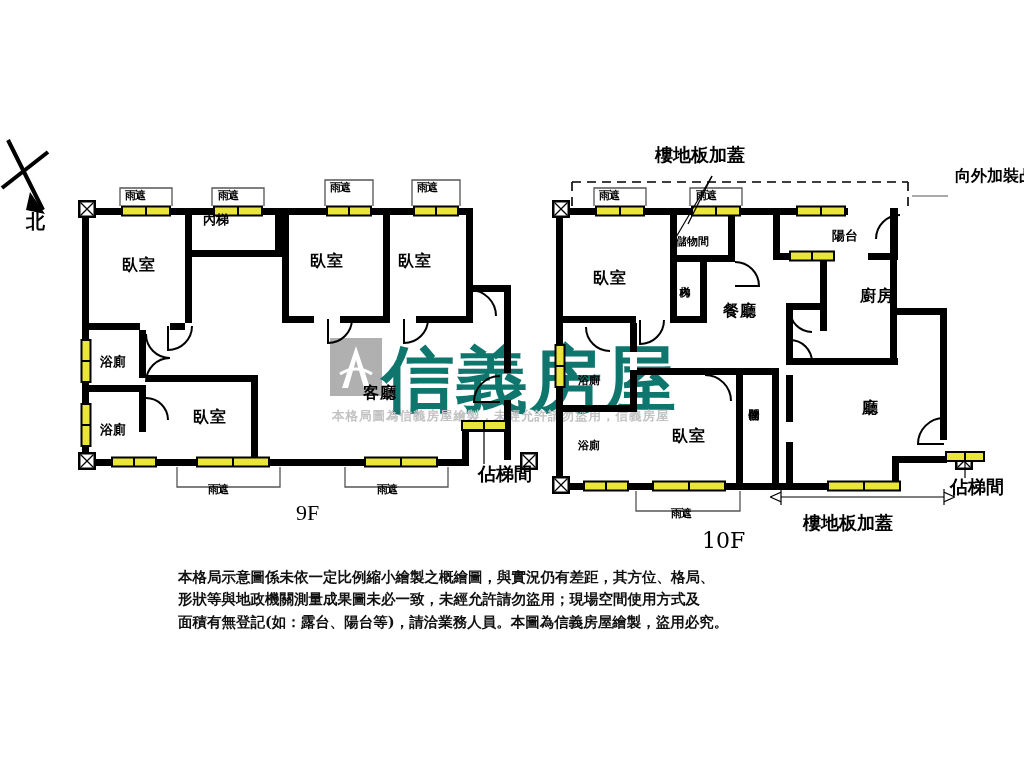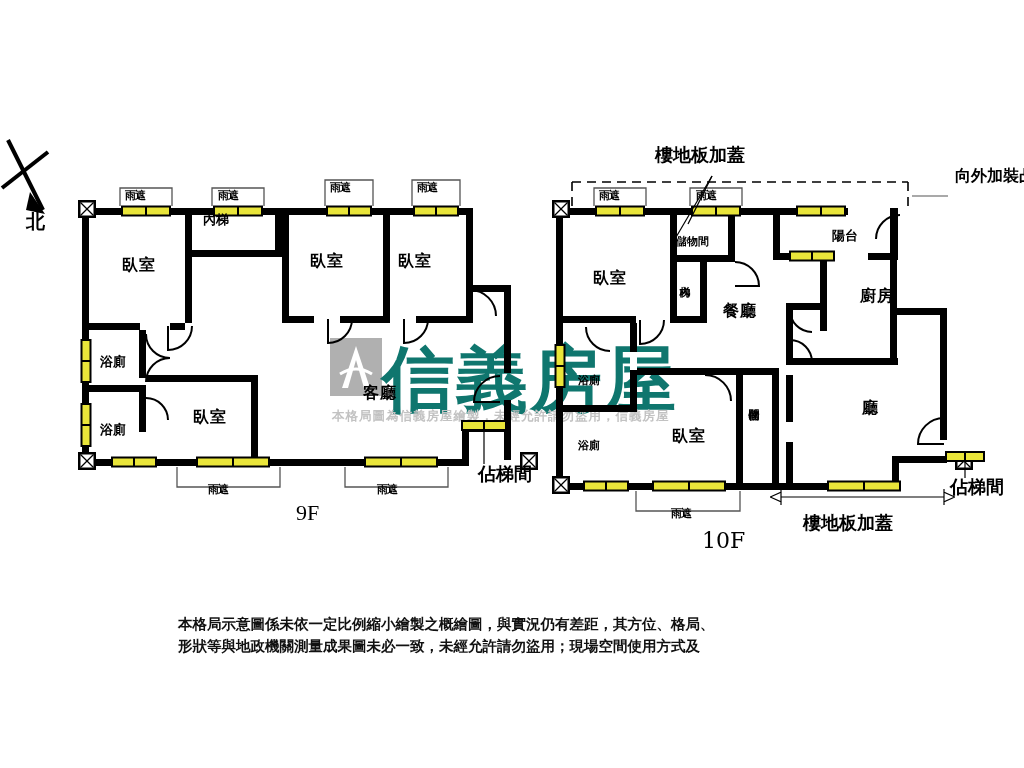--- a/index.html
+++ b/index.html
@@ -12,21 +12,21 @@
   .room{font-size:16px;letter-spacing:1px;}
   .room-sm{font-size:13px;letter-spacing:0px;}
   .room-xs{font-size:11px;letter-spacing:0px;}
   .vert{writing-mode:vertical-rl;text-orientation:upright;line-height:1.0;}
   .awn{font-size:11px;font-weight:700;letter-spacing:-1px;}
   .floortag{font-size:22px;font-family:"DejaVu Serif","Liberation Serif",serif;font-weight:400;}
   .annot{font-size:18px;font-weight:700;letter-spacing:0px;}
   .annot-col{font-size:16px;font-weight:700;line-height:1.06;text-align:center;}
   .northlbl{font-size:19px;font-weight:700;}
   .disc{position:absolute;font-size:14.5px;font-weight:700;line-height:1.55;
-        letter-spacing:0px;color:#111;margin-top:47px;}
+        letter-spacing:0px;color:#111;}
   
   #wm{position:absolute;left:330px;top:336px;width:360px;height:96px;pointer-events:none;}
   #wm .wmtxt{position:absolute;left:52px;top:-4px;font-size:72px;font-weight:700;
              color:#0f766e;letter-spacing:2px;font-family:"DejaVu Serif","Liberation Serif",serif;}
   #wm .wmmark{position:absolute;left:0px;top:2px;width:52px;height:58px;background:#b0b0b0;}
   #wm .wmsub{position:absolute;left:2px;top:72px;font-size:12.5px;color:#c2c2c2;
              letter-spacing:1px;font-weight:700;}
   .wmA{position:absolute;left:8px;top:6px;width:36px;height:48px;}
 </style>
 </head>
@@ -402,15 +402,16 @@
 
   <div class="lbl annot" style="left:655px;top:146px;">樓地板加蓋</div>
   <div class="lbl annot-col" style="left:955px;top:168px;width:58px;">向外加裝凸窗</div>
   <div class="lbl annot" style="left:803px;top:514px;">樓地板加蓋</div>
   <div class="lbl annot" style="left:950px;top:478px;">佔梯間</div>
   <div class="lbl floortag" style="left:702px;top:530px;">10F</div>
 
   <div class="disc" style="left:178px;top:566px;width:700px;">
     <div>本格局示意圖係未依一定比例縮小繪製之概繪圖，與實況仍有差距，其方位、格局、</div>
     <div>形狀等與地政機關測量成果圖未必一致，未經允許請勿盜用；現場空間使用方式及</div>
+    <div>面積有無登記(如：露台、陽台等)，請洽業務人員。本圖為信義房屋繪製，盜用必究。</div>
   </div>
 
 </div>
 
 </body></html>

